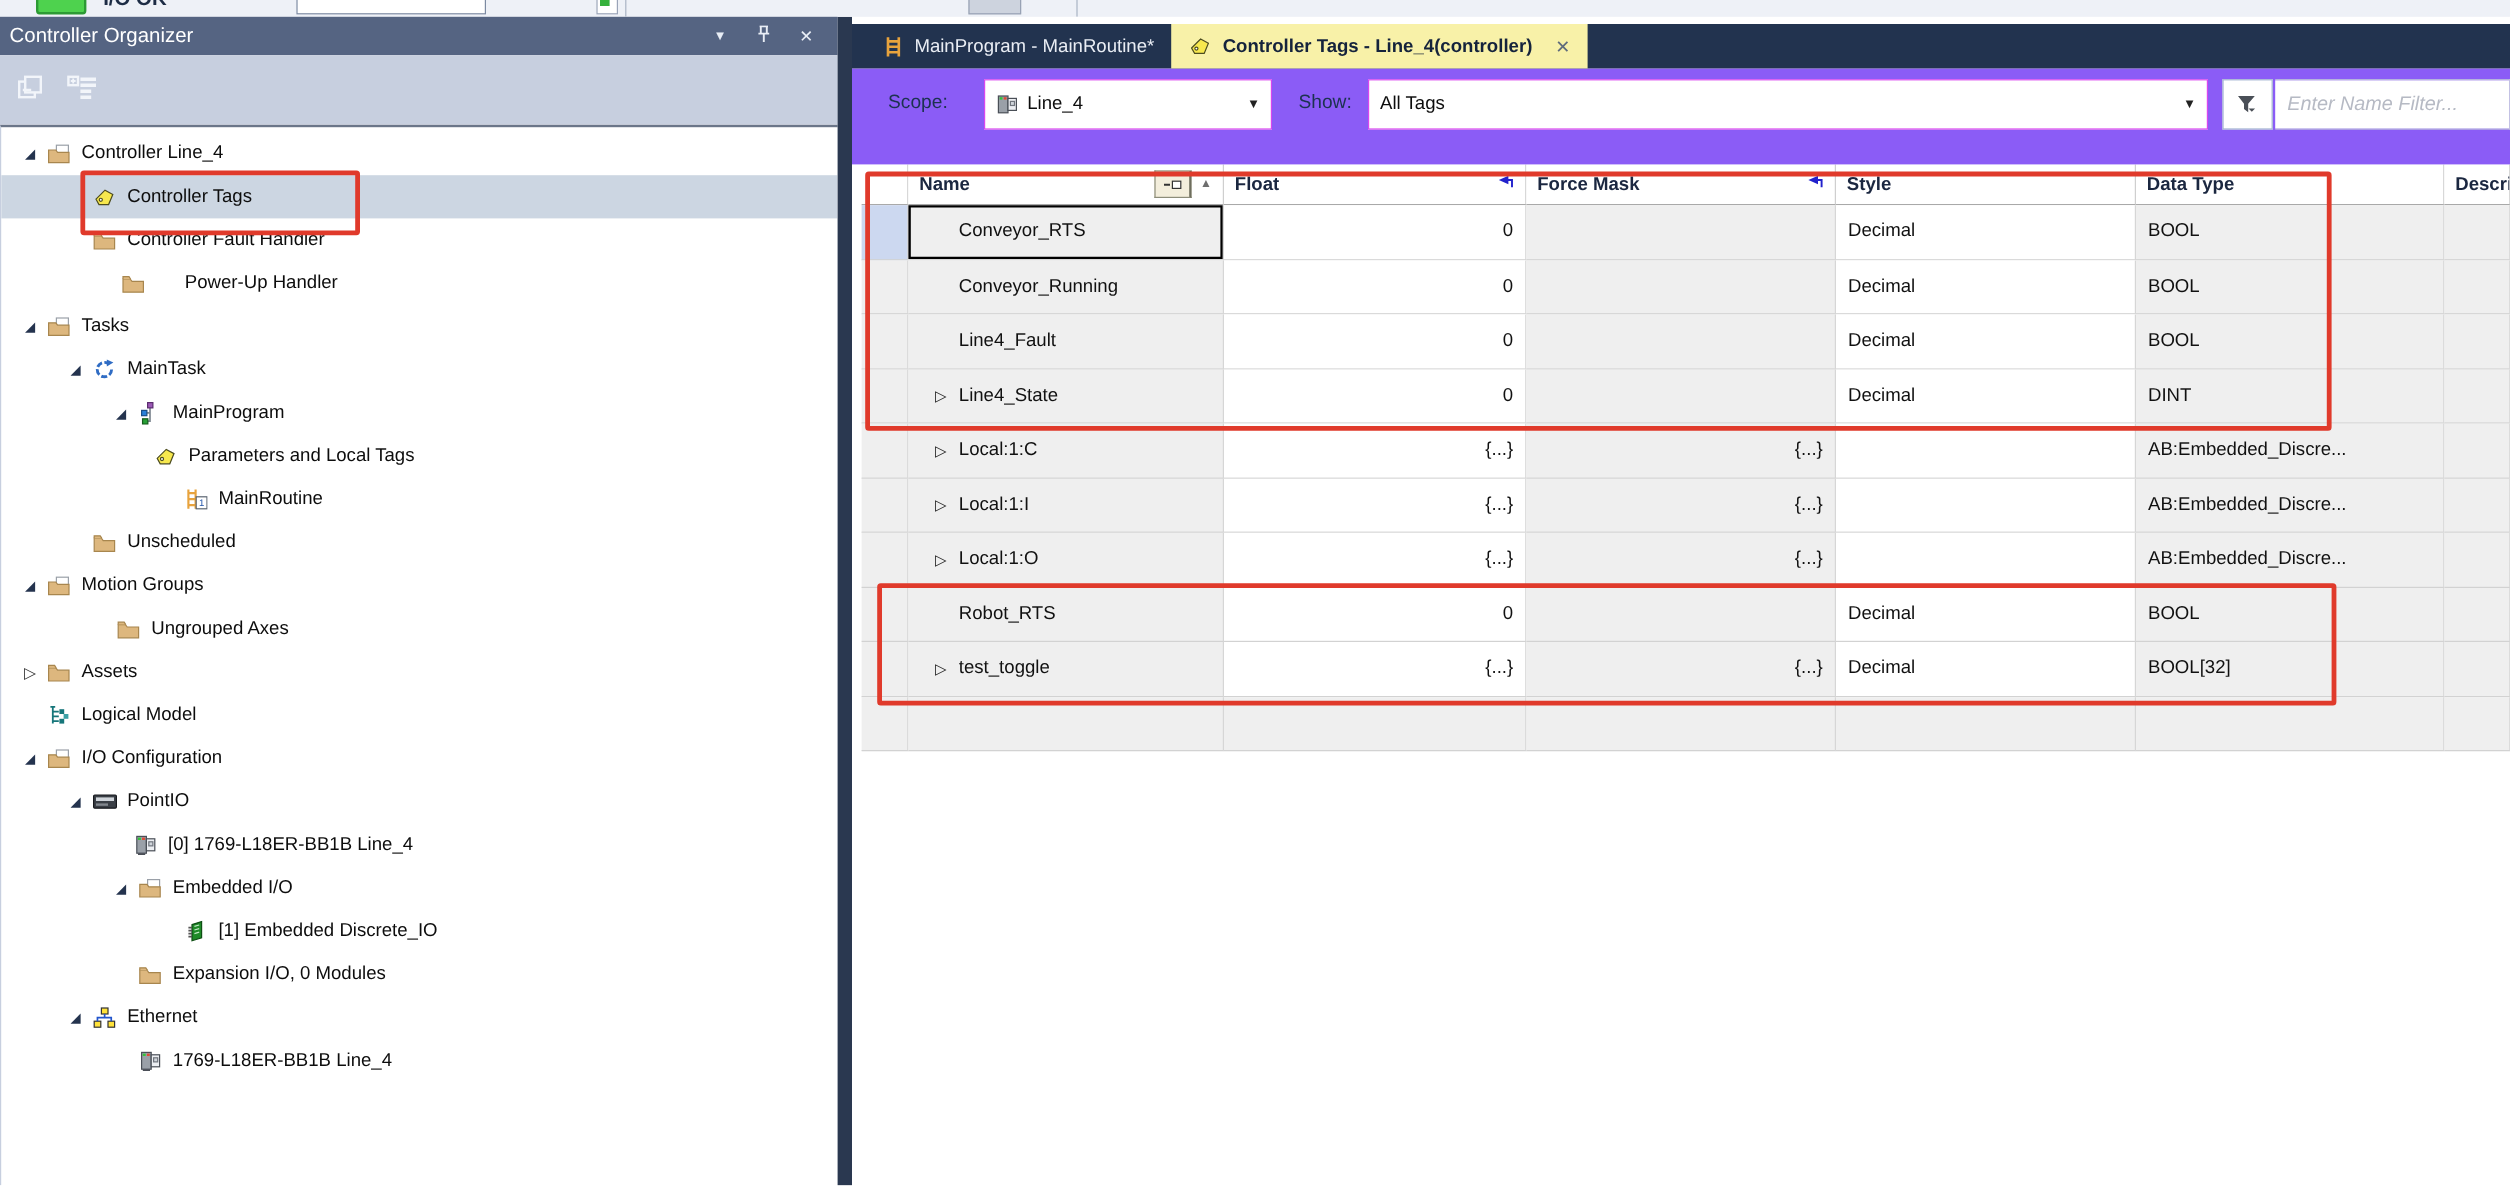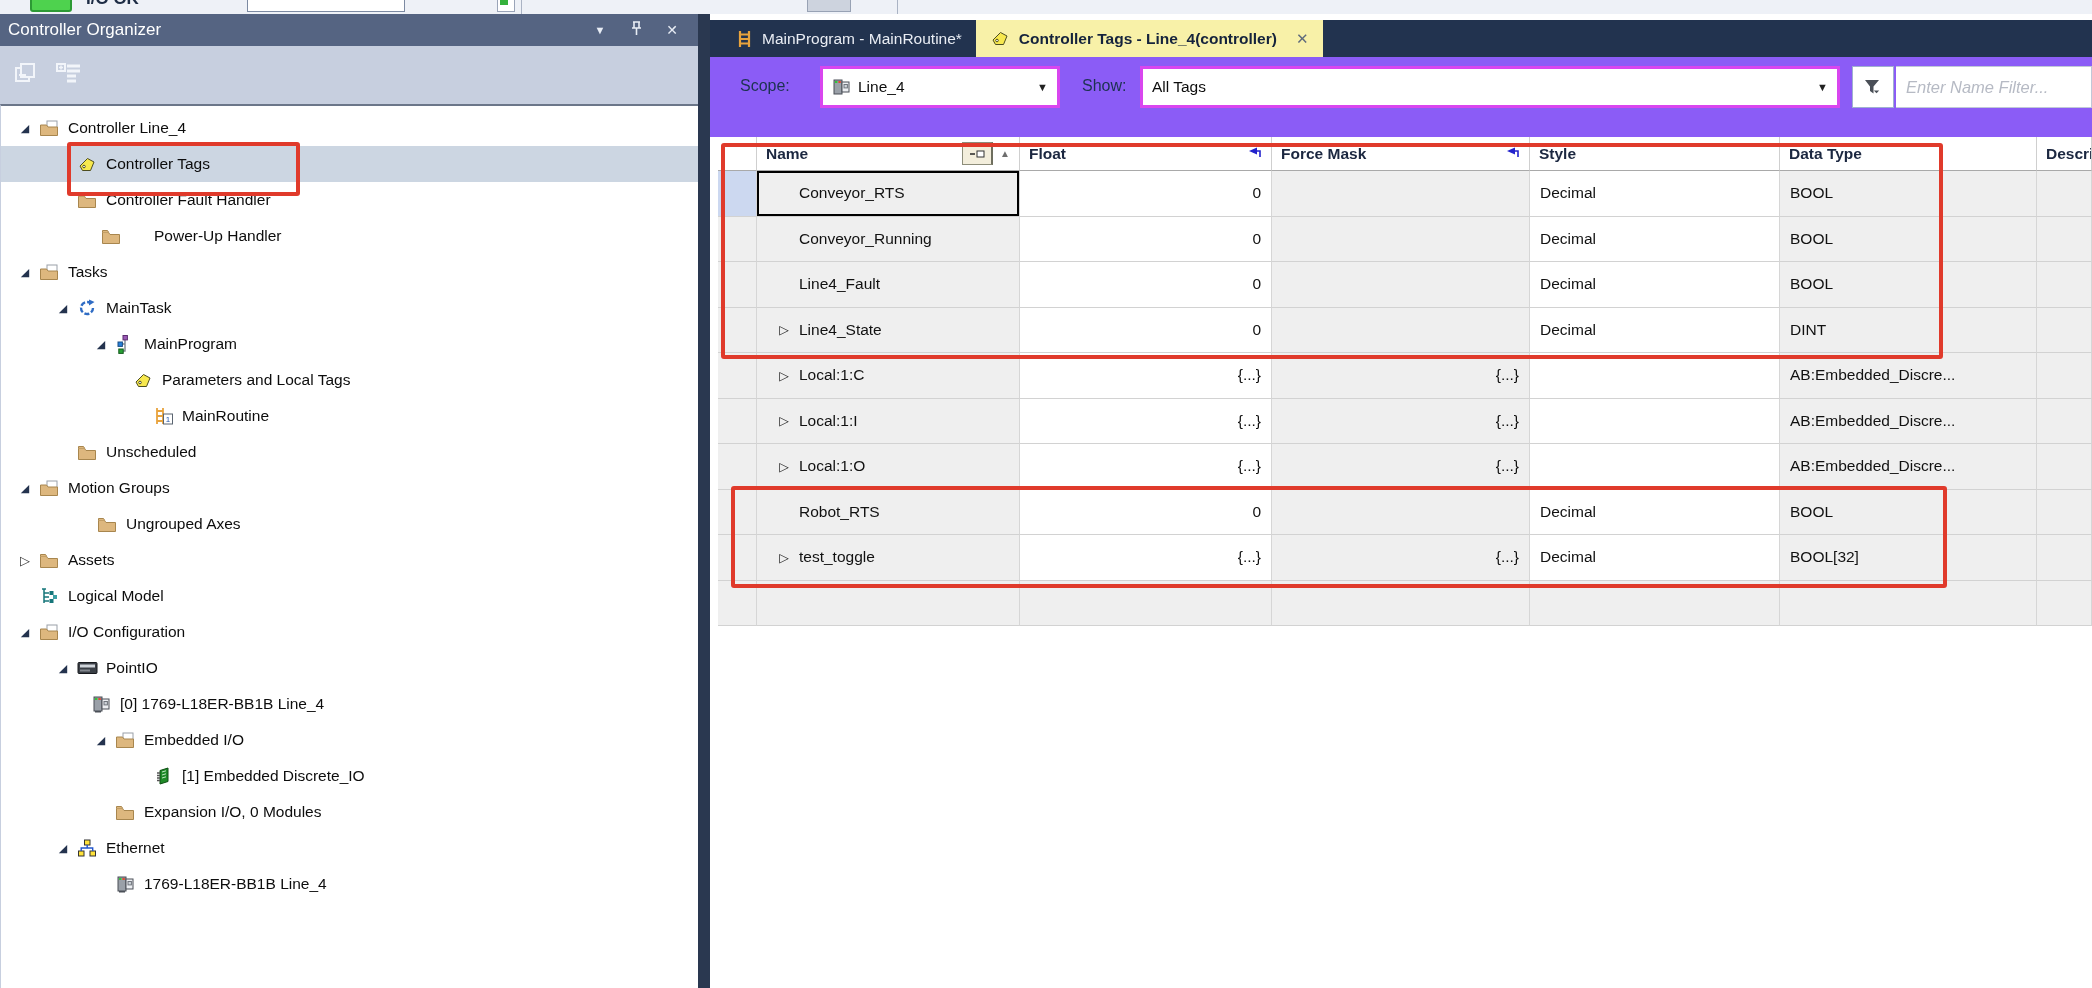--- a/index.html
+++ b/index.html
@@ -53,21 +53,21 @@
   .tab { height: 37px; display: flex; align-items: center; gap: 9px; padding: 4px 14px;
          font-size: 15.5px; color: #e9edf4; cursor: default; }
   .tab:first-child { margin-left: 12px; }
   .tab.active { background: #f8f1a8; color: #15233c; font-weight: bold; }
   .tab .close { margin-left: 10px; color: #5f6b7c; font-weight: normal; font-size: 15px; }
 
   .tags-toolbar { position: absolute; left: 710px; top: 57px; right: 0; height: 80px;
                   background: #8b5cf6; z-index: 2; }
   .tlbl { position: absolute; top: 20px; font-size: 16px; color: #1c3250; }
   .combo { position: absolute; top: 9px; height: 42px; background: #fff;
-           border: 3px solid #d946ef; display: flex; align-items: center;
+           border: 1px solid #d946ef; display: flex; align-items: center;
            padding: 0 9px; font-size: 15.5px; color: #0d0d0d; }
   .combo .dn { margin-left: auto; font-size: 11px; color: #222; padding-left: 8px; }
   .filterbtn { position: absolute; top: 9px; left: 1142px; width: 42px; height: 42px;
                background: #fff; border: 1px solid #9fb0d0; display: flex;
                align-items: center; justify-content: center; }
   .filterfield { position: absolute; top: 9px; left: 1186px; right: 0; height: 42px;
                  background: #fff; border: 1px solid #c0c8d8; border-left: none; }
   .filterfield input { width: 100%; height: 100%; border: none; outline: none;
                        font-family: "Liberation Sans", sans-serif; font-size: 16.5px; padding: 0 10px; }
   .filterfield input::placeholder { font-style: italic; color: #b6bac4; }
@@ -206,21 +206,21 @@
           <span class="ticon">
             <svg width="17" height="19" viewBox="0 0 17 19">
               <path d="M8 4 v12 h-4 M8 9 h-4" fill="none" stroke="#7d8690" stroke-width="1.4"></path>
               <rect x="6" y="0.5" width="4.4" height="4.4" fill="#9b59b6" stroke="#5b2c6f"></rect>
               <rect x="1" y="7" width="4.4" height="4.4" fill="#2980d9" stroke="#1a4e86"></rect>
               <rect x="1.8" y="14" width="4.4" height="4.4" fill="#27a035" stroke="#145a1d"></rect>
             </svg>
           </span>
           <span class="tlabel">MainProgram</span>
         </div>
-        <div class="trerow" style="padding-left: 106px;">
+        <div class="trerow" style="padding-left: 62px; margin-left: 39px;">
           <span class="tarrow"></span>
           <span class="ticon">
             <svg width="20" height="17" viewBox="0 0 20 17">
               <polygon points="3,10 10.5,2.5 17,6 13.5,14.5 5.5,14.5" fill="#f7e84e" stroke="#4d4d20"></polygon>
               <circle cx="7" cy="10.5" r="1.3" fill="#fff" stroke="#4d4d20"></circle>
             </svg>
           </span>
           <span class="tlabel">Parameters and Local Tags</span>
         </div>
         <div class="trerow" style="padding-left: 126px;">
@@ -301,21 +301,21 @@
           <span class="tarrow">◢</span>
           <span class="ticon">
             <svg width="21" height="16" viewBox="0 0 21 16">
               <rect x="1" y="2.5" width="19" height="11" rx="1" fill="#3a3f46" stroke="#16181c"></rect>
               <rect x="3" y="4.5" width="15" height="3" fill="#cfd4da"></rect>
               <rect x="3" y="9.5" width="10" height="2" fill="#82878e"></rect>
             </svg>
           </span>
           <span class="tlabel">PointIO</span>
         </div>
-        <div class="trerow" style="padding-left: 64px;">
+        <div class="trerow" style="padding-left: 84px;">
           <span class="tarrow"></span>
           <span class="ticon">
             <svg width="19" height="18" viewBox="0 0 19 18">
               <rect x="2" y="2" width="8" height="14" fill="#9aa0a8" stroke="#4a4f57"></rect>
               <rect x="3" y="3" width="2.4" height="2" fill="#35c43a"></rect>
               <rect x="6.4" y="3" width="2.4" height="2" fill="#e04a35"></rect>
               <rect x="10" y="4" width="7" height="10" fill="#eceef2" stroke="#4a4f57"></rect>
               <rect x="12" y="6.5" width="3.4" height="3.4" fill="#cfd4da" stroke="#70757d"></rect>
               <rect x="3" y="16" width="6" height="1.5" fill="#4a4f57"></rect>
             </svg>

